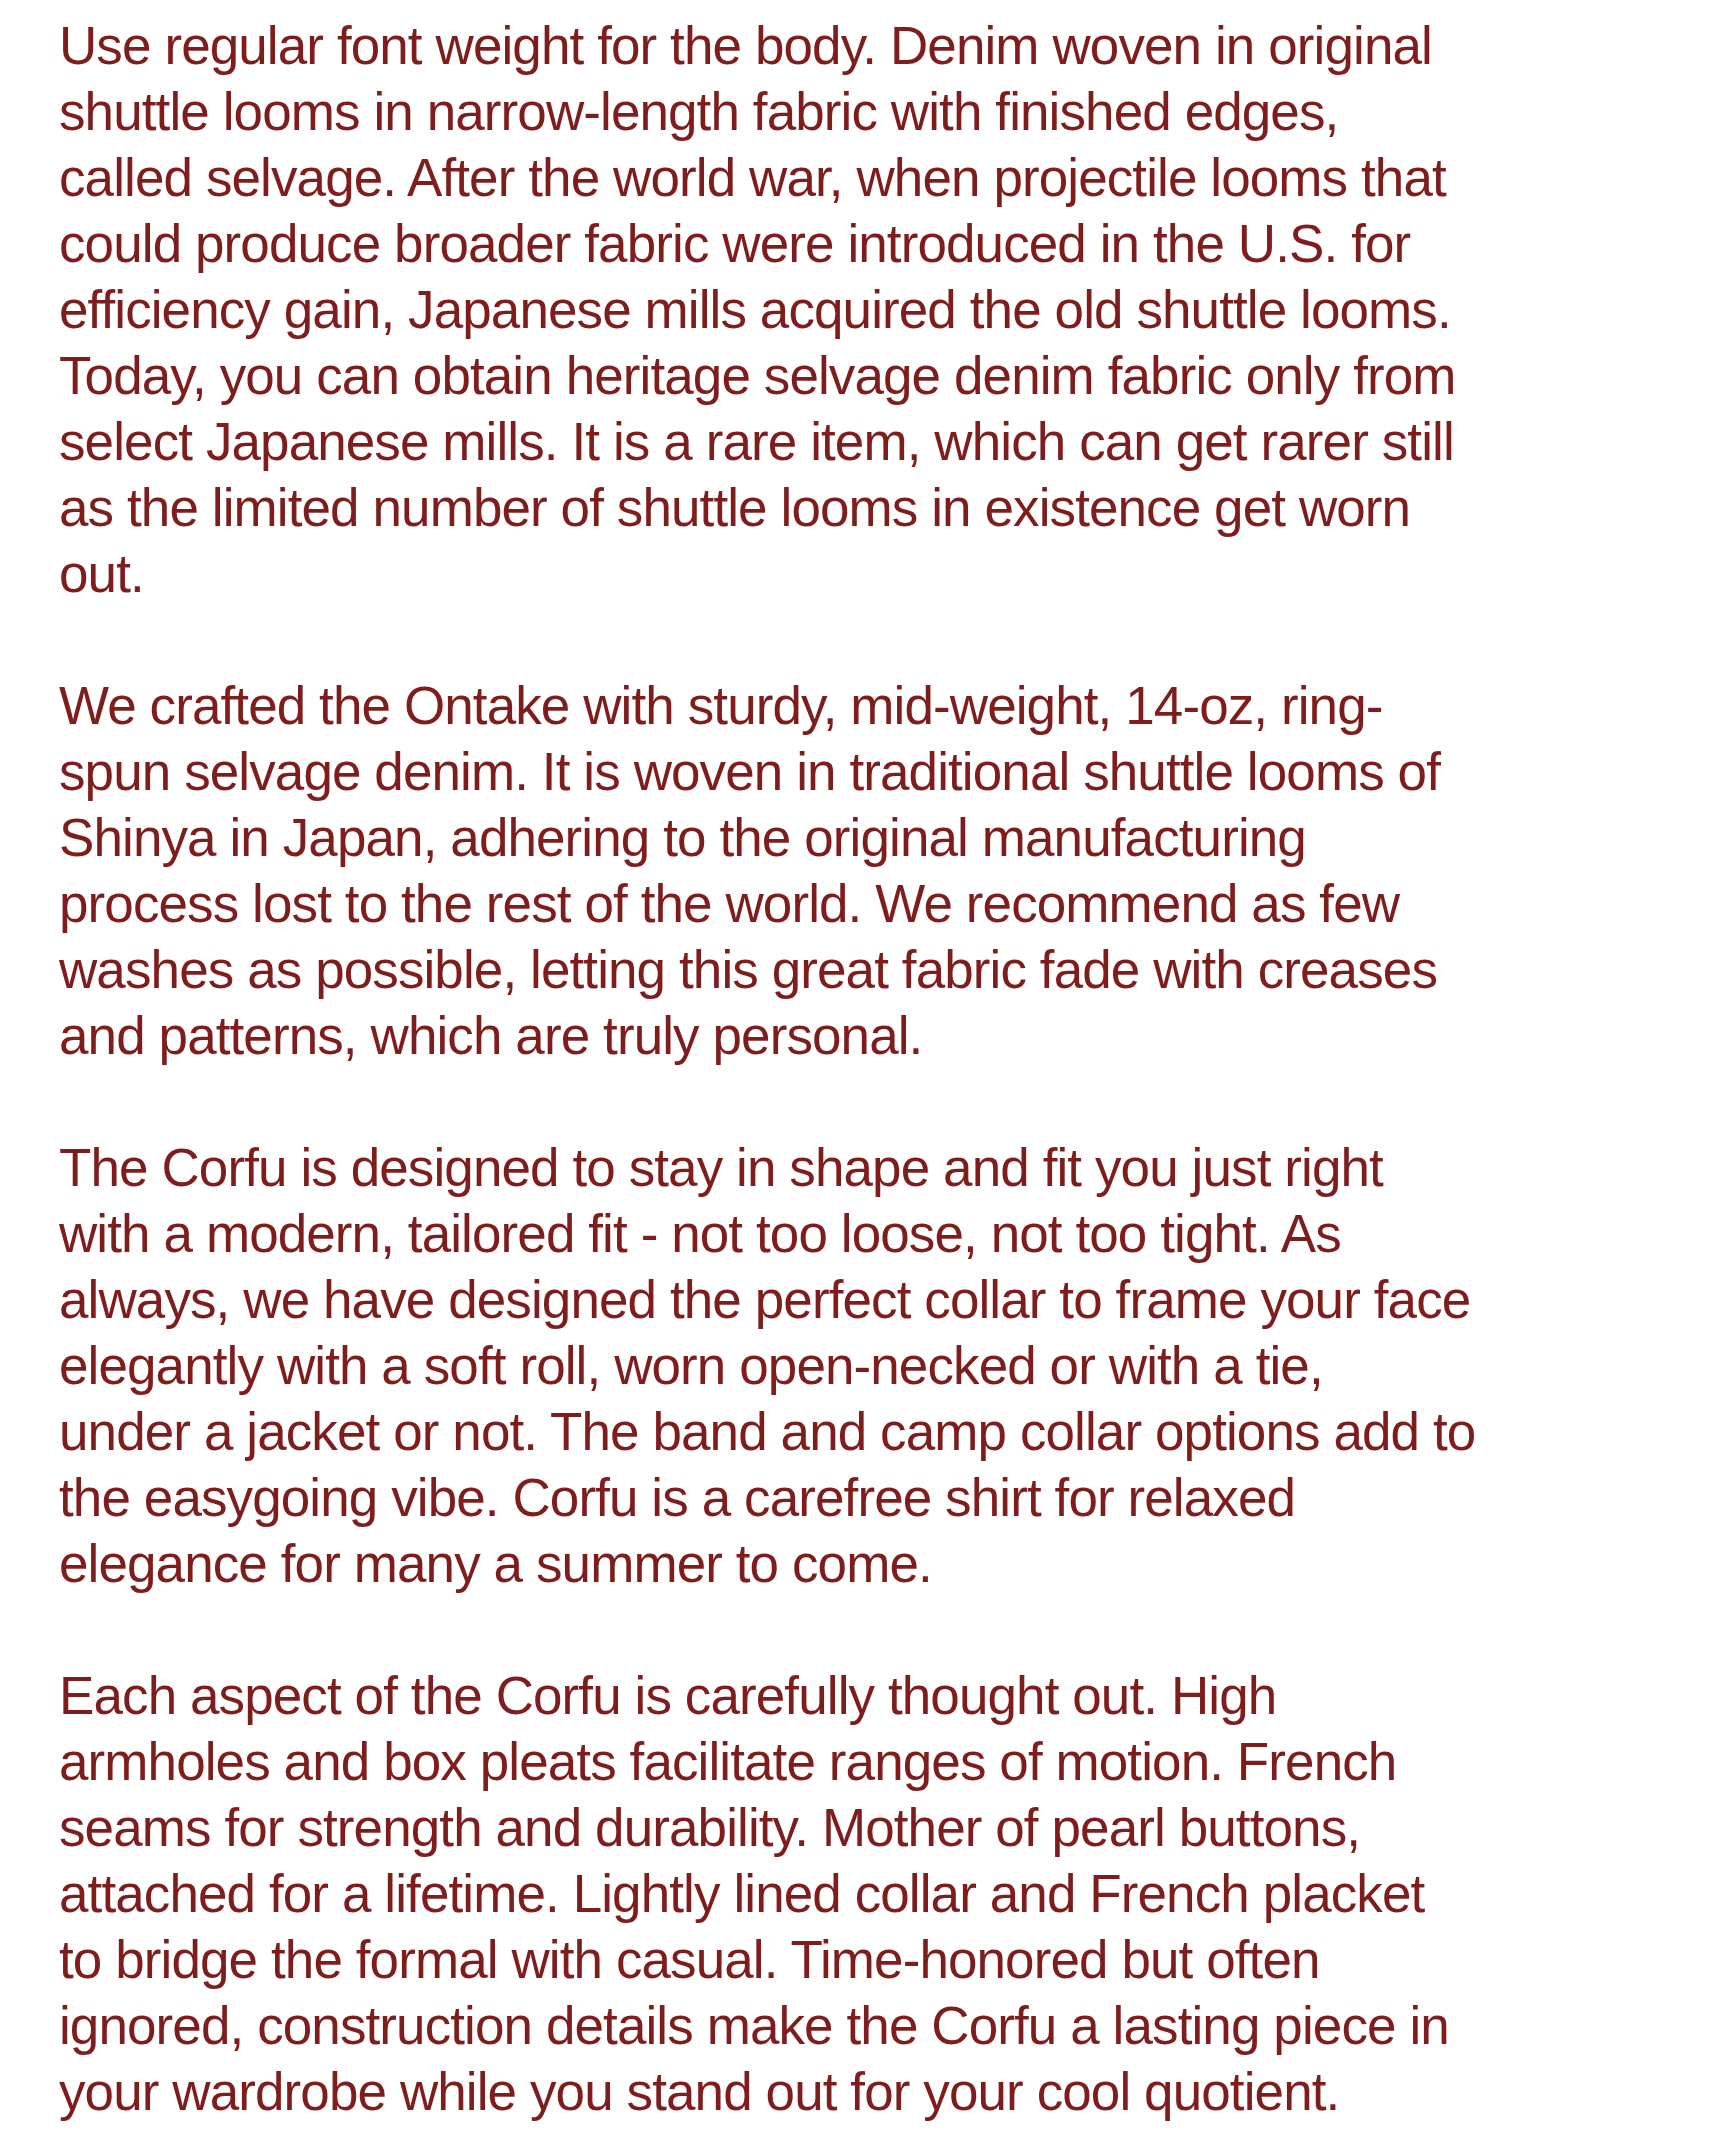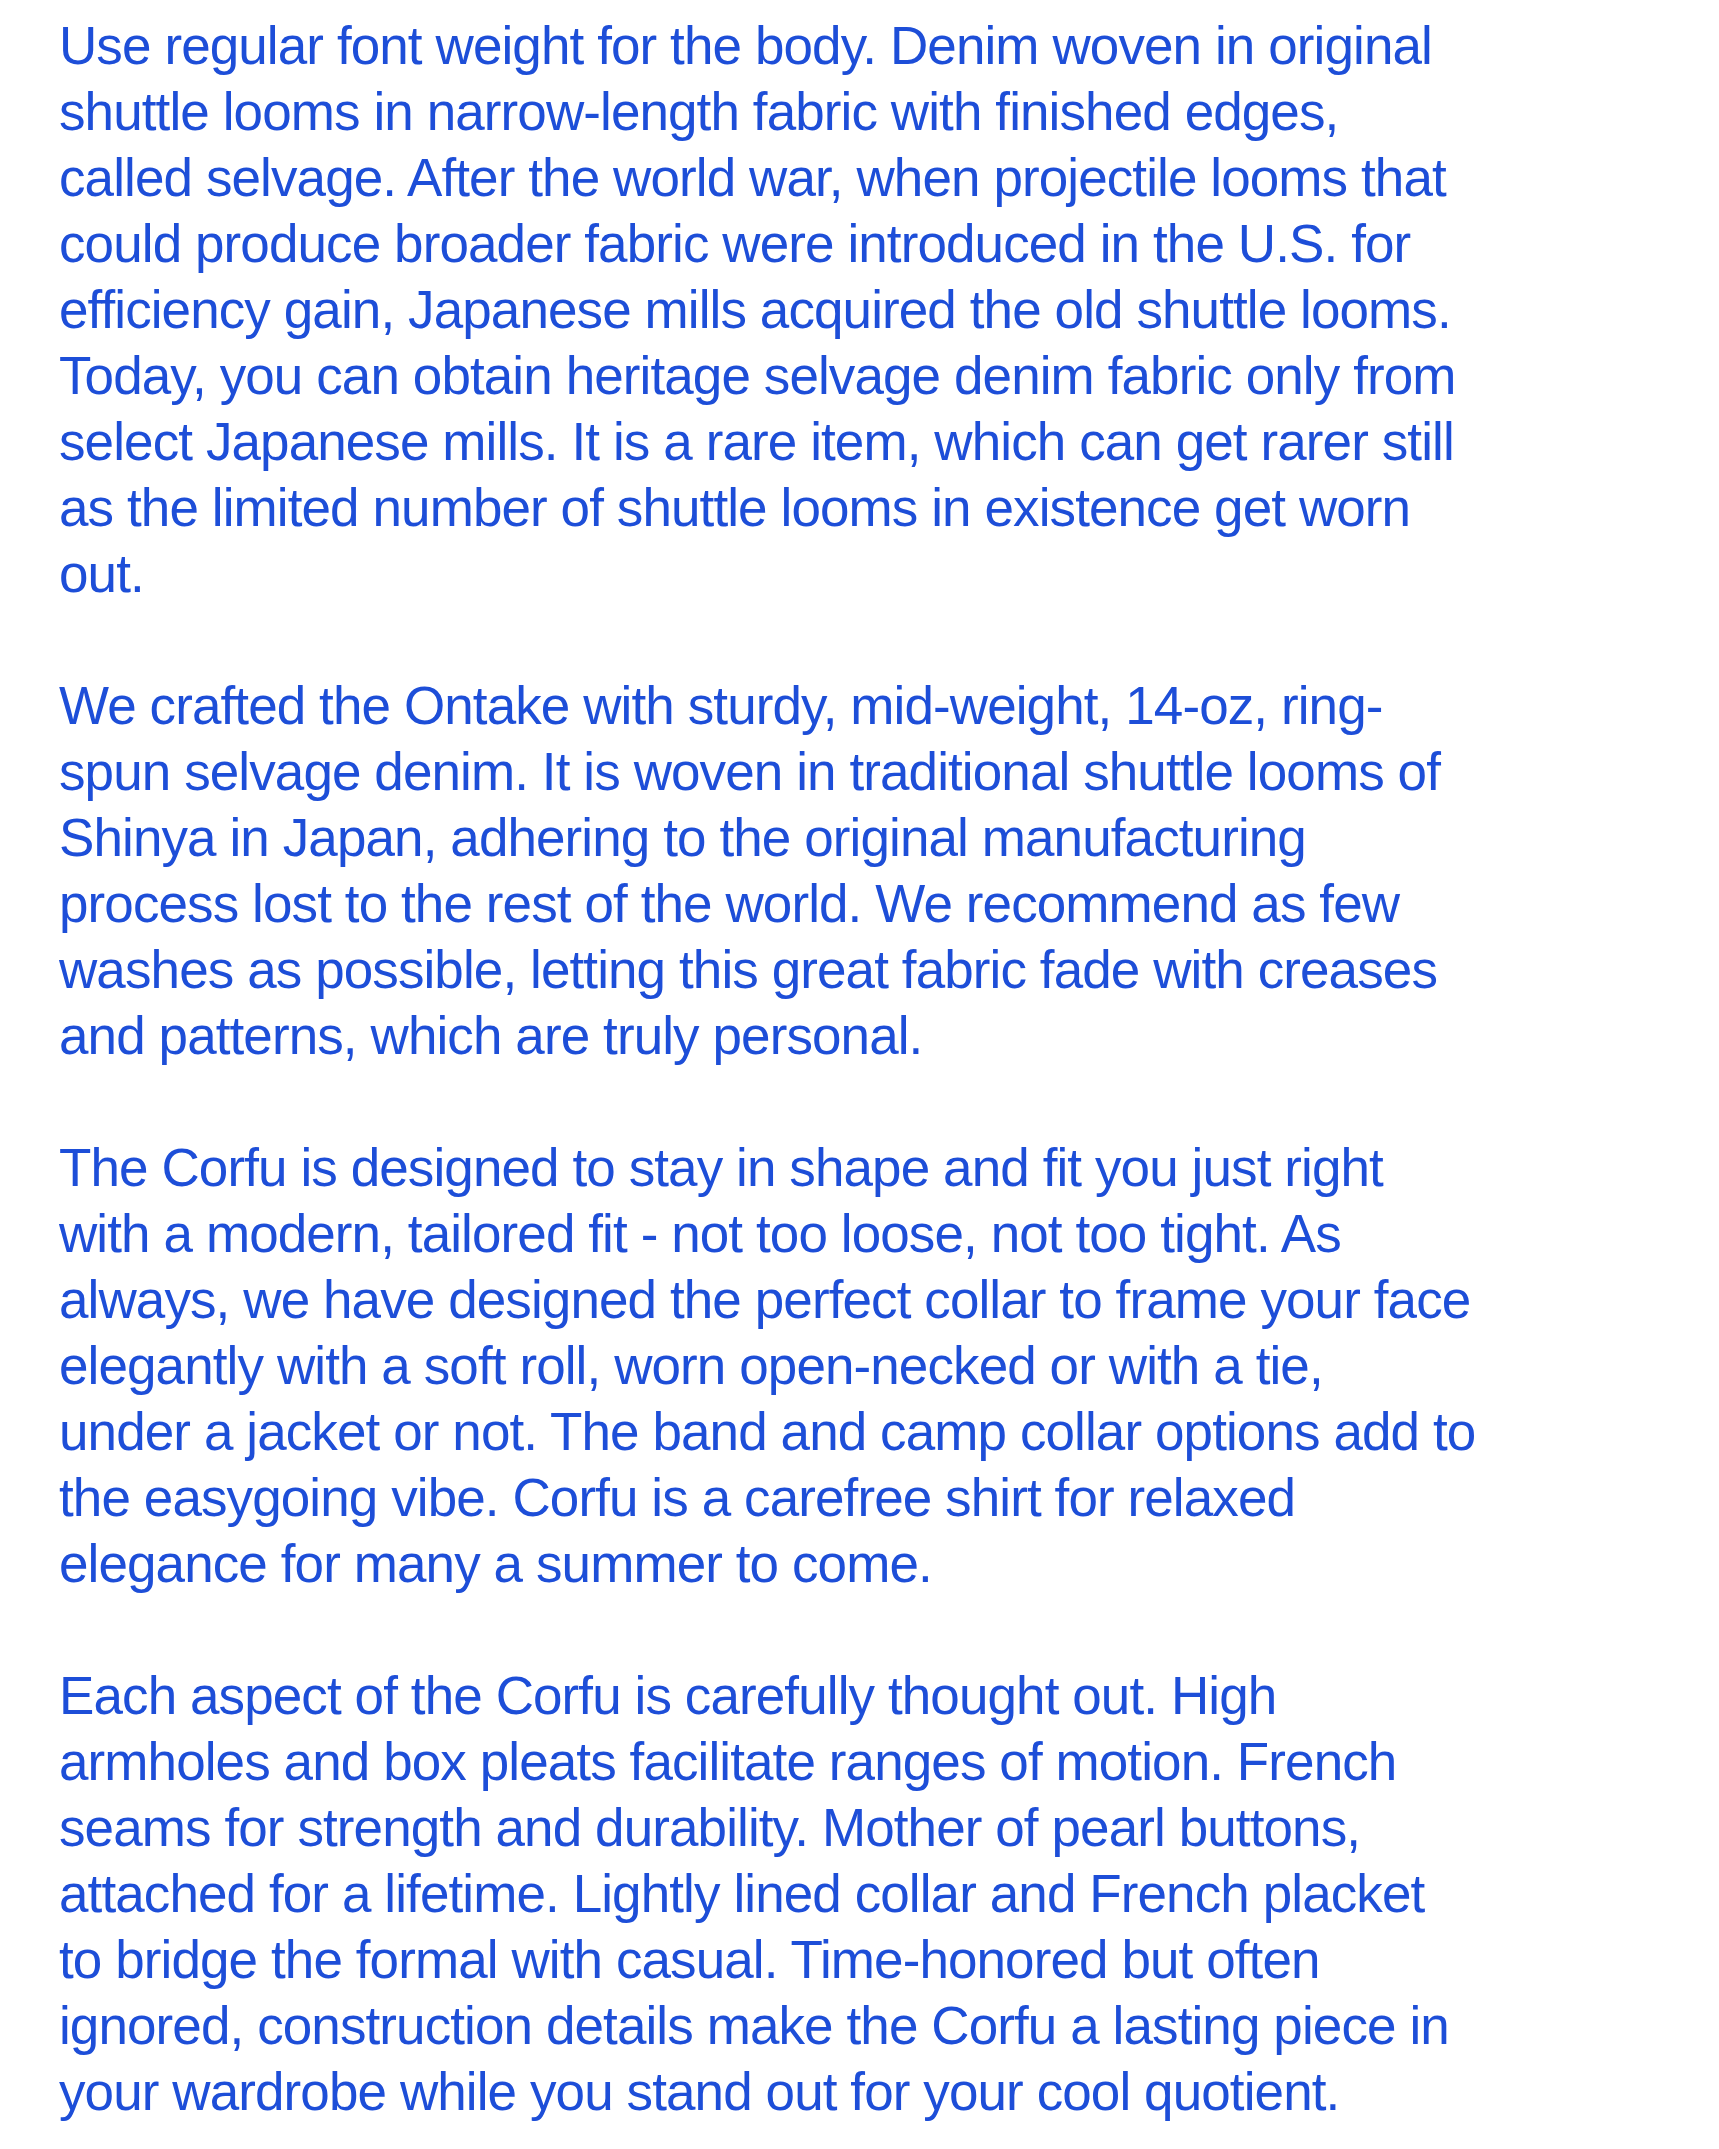--- a/index.html
+++ b/index.html
@@ -19,21 +19,21 @@
     height: 2149px;
     padding: 12.5px 0 0 59px;
     background: #ffffff;
   }
   .body-paragraph {
     margin: 0 0 66px 0;
     font-size: 53px;
     font-weight: 400;
     line-height: 66px;
     letter-spacing: -0.9px;
-    color: #1d4ed8;
+    color: #7f1d1d;
     white-space: pre-line;   
   }
   .body-paragraph:last-child {
     margin-bottom: 0;
   }
 </style>
 </head>
 <body>
 
 <main class="text-page">

